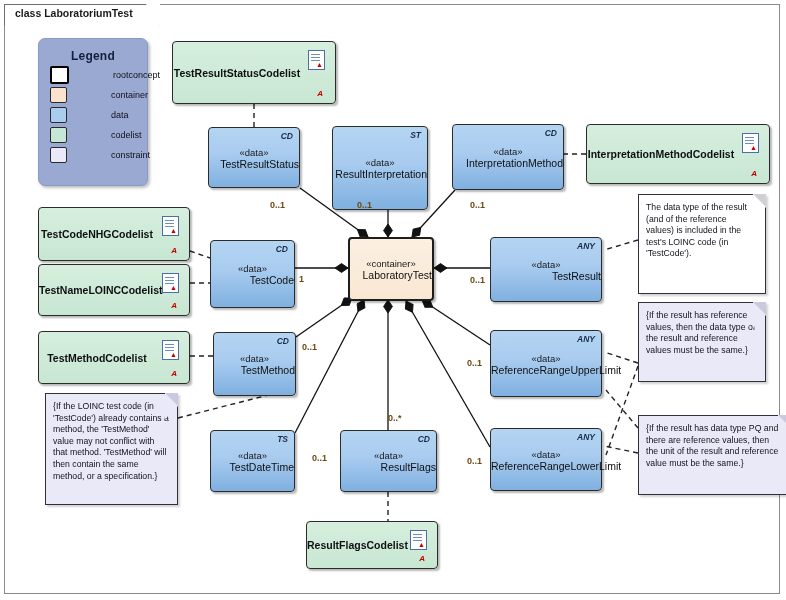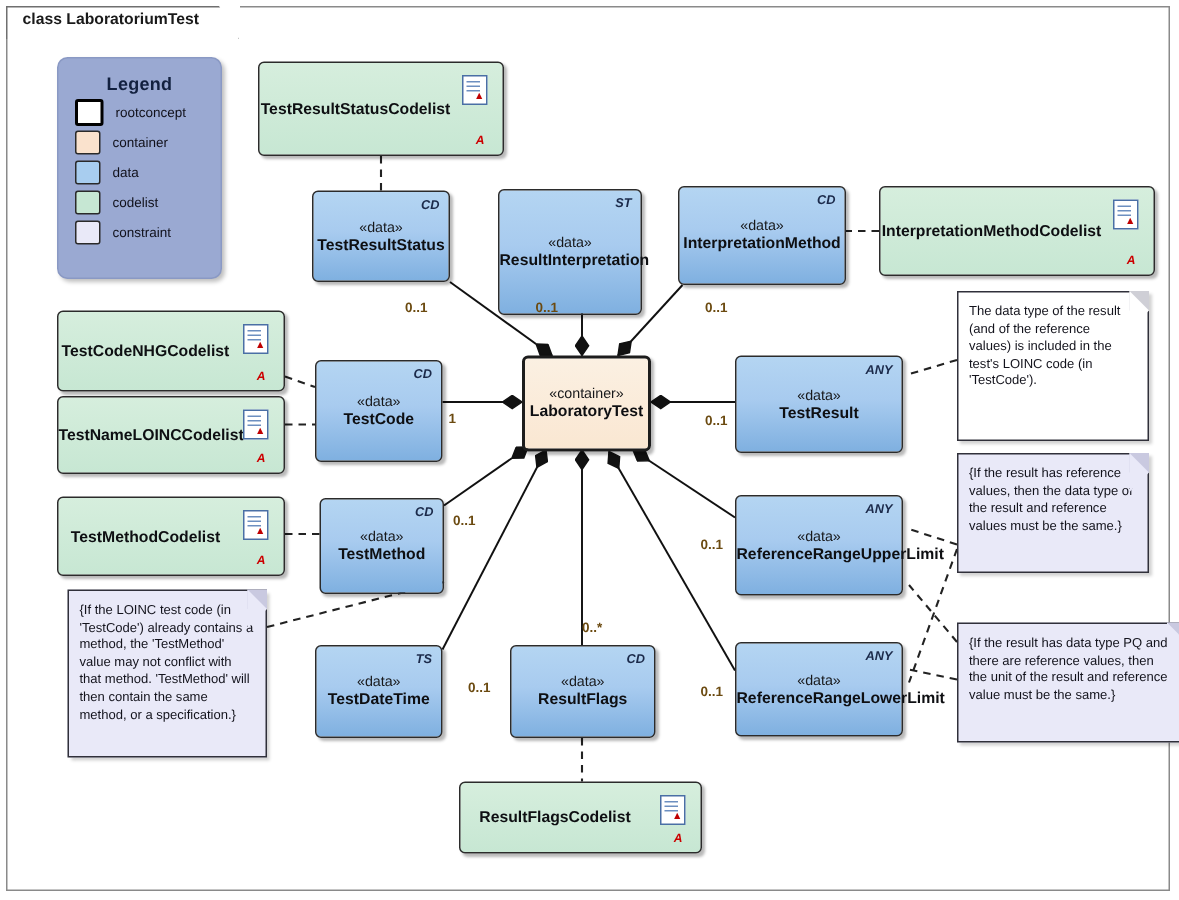--- a/index.html
+++ b/index.html
@@ -13,21 +13,21 @@
   .tab:after{content:"";position:absolute;right:-1px;top:-1px;width:0;height:0;
        border-left:14px solid transparent;border-top:23px solid #ffffff;}
 
   
   svg.links{position:absolute;left:0;top:0;width:786px;height:600px;pointer-events:none;}
 
   
   .node{position:absolute;box-sizing:border-box;border:1px solid #2b2b2b;border-radius:4px;
         box-shadow:2px 2px 2px rgba(0,0,0,0.28);}
   .node .stereo{text-align:center;font-size:9.5px;color:#17181a;}
-  .node .nm{text-align:center;font-size:10.5px;font-weight:bold;color:#0e0f12;line-height:12px;}
+  .node .nm{text-align:right;font-size:10.5px;font-weight:normal;color:#0e0f12;line-height:12px;}
   .node .tag{position:absolute;right:6px;top:3px;font-size:8.5px;font-style:italic;font-weight:bold;color:#1b2a4a;}
 
   .data-node{background:linear-gradient(180deg,#b4d5f2 0%,#a8cbef 45%,#7fb0e0 100%);}
   .container-node{background:linear-gradient(180deg,#fbf0e2 0%,#fae7d2 100%);border:2px solid #1d1d1d;}
   .codelist-node{background:linear-gradient(180deg,#d6eedd 0%,#c7e7d3 100%);}
 
   .node .body{position:absolute;left:0;right:0;top:50%;transform:translateY(-50%);}
 
   
   .cl-label{font-size:10.5px;font-weight:bold;color:#0e0f12;text-align:center;padding-right:34px;}
@@ -44,21 +44,21 @@
   .note.constraint{background:#e9e9f8;}
   .note .fold{position:absolute;right:-1px;top:-1px;width:0;height:0;
         border-left:13px solid transparent;border-bottom:13px solid transparent;}
   .note.plain .fold{border-left-color:#ffffff;border-top:13px solid #cfcfd6;}
   .note.constraint .fold{border-left-color:#e9e9f8;border-top:13px solid #c9c9e0;}
 
   
   .legend{position:absolute;left:38px;top:38px;width:110px;height:148px;box-sizing:border-box;
           background:#9aa9d2;border:1px solid #8a99c4;border-radius:7px;box-shadow:2px 2px 3px rgba(0,0,0,0.25);}
   .legend .ttl{text-align:center;font-size:12px;font-weight:bold;color:#12203f;margin-top:10px;letter-spacing:.2px;}
-  .legend .row{display:flex;align-items:center;margin:4px 0 0 11px;height:16px;}
+  .legend .row{display:flex;align-items:center;margin:4px 0 0 11px;height:16px;gap:36px;}
   .legend .sw{width:15px;height:14px;border:1px solid #2a2a2a;border-radius:2px;margin-right:8px;flex:none;}
   .legend .lb{font-size:9px;color:#10101a;}
   .legend .sw.root{background:#ffffff;border:2px solid #000000;}
   .legend .sw.cont{background:#fae2cd;}
   .legend .sw.dat{background:#a8cdef;}
   .legend .sw.code{background:#c6e7d3;}
   .legend .sw.constr{background:#e9e9f8;}
 
   
   .mult{position:absolute;font-size:9px;font-weight:bold;color:#6b4a10;}
@@ -210,21 +210,21 @@
     </div>
     <span class="doc-ico">
         <i style="top:3px"></i>
         <i style="top:6px"></i>
         <i style="top:9px"></i>
         <span class="c">▲</span>
       </span>
     <span class="a-mark">A</span>
   </div>
 
-  <div class="node codelist-node" style="left:306px;top:521px;width:162px;height:48px;">
+  <div class="node codelist-node" style="left:306px;top:521px;width:132px;height:48px;">
     <div class="body">
       <div class="cl-label">ResultFlagsCodelist</div>
     </div>
     <span class="doc-ico">
         <i style="top:3px"></i>
         <i style="top:6px"></i>
         <i style="top:9px"></i>
         <span class="c">▲</span>
       </span>
     <span class="a-mark">A</span>

